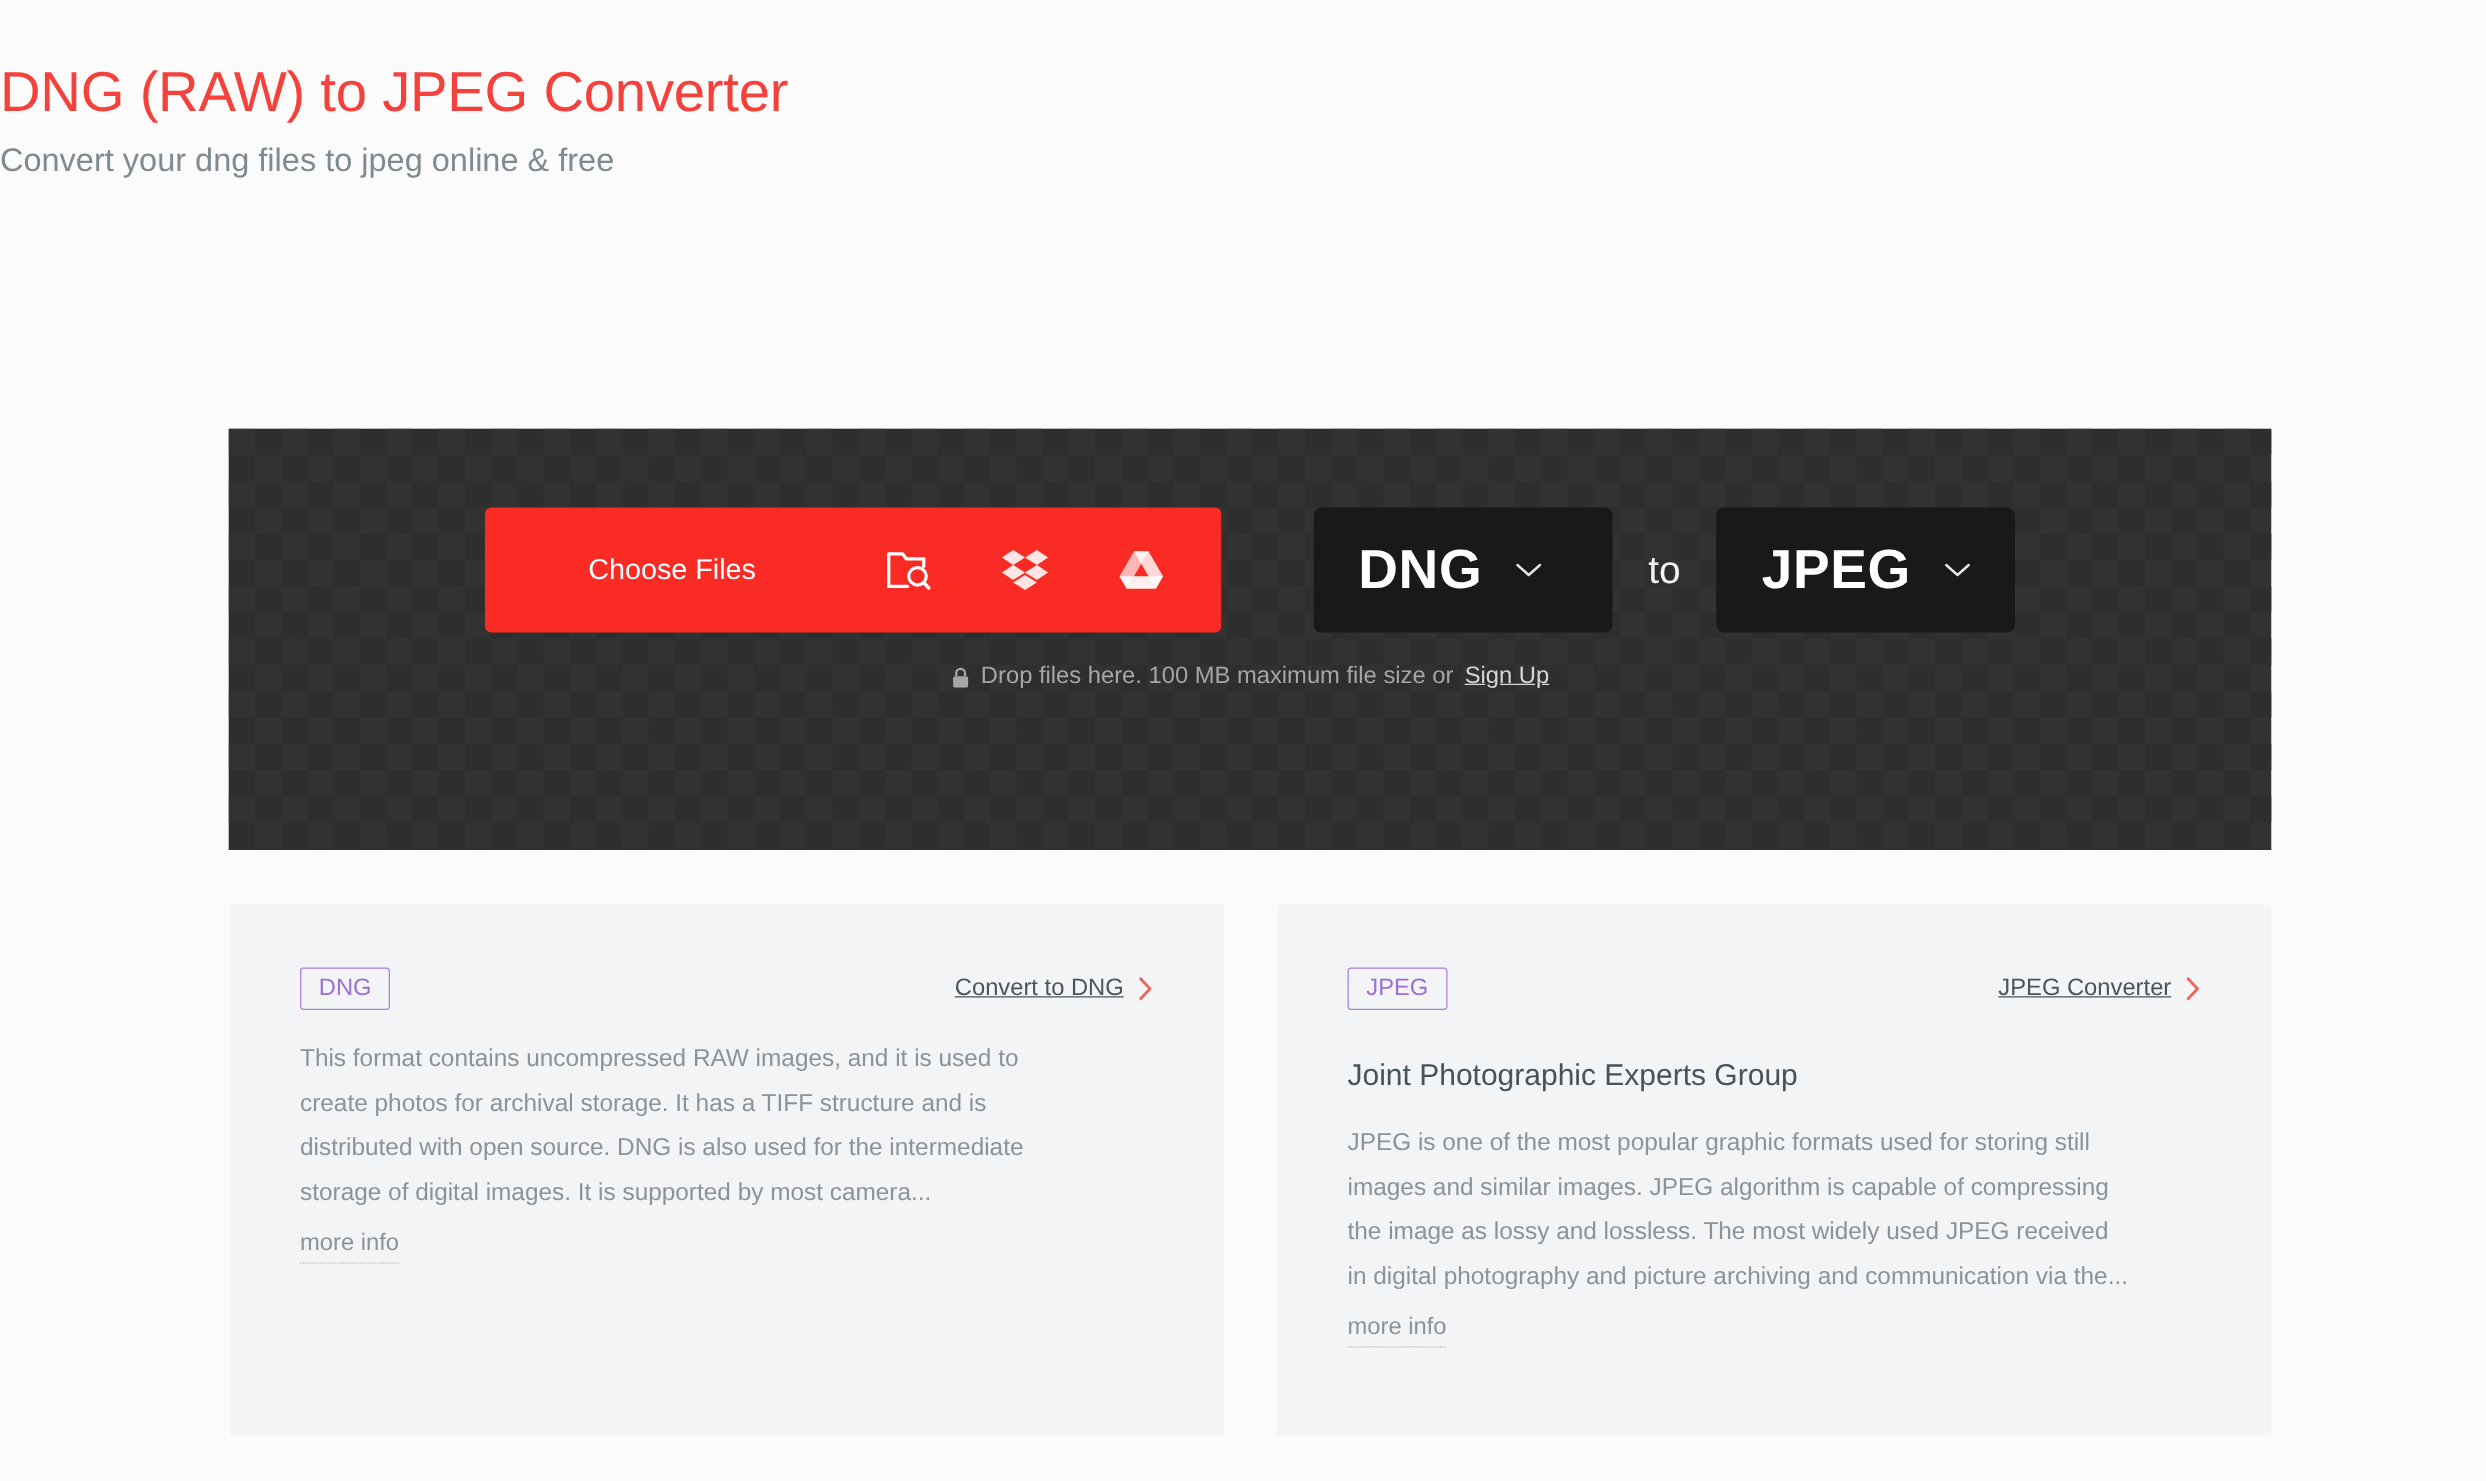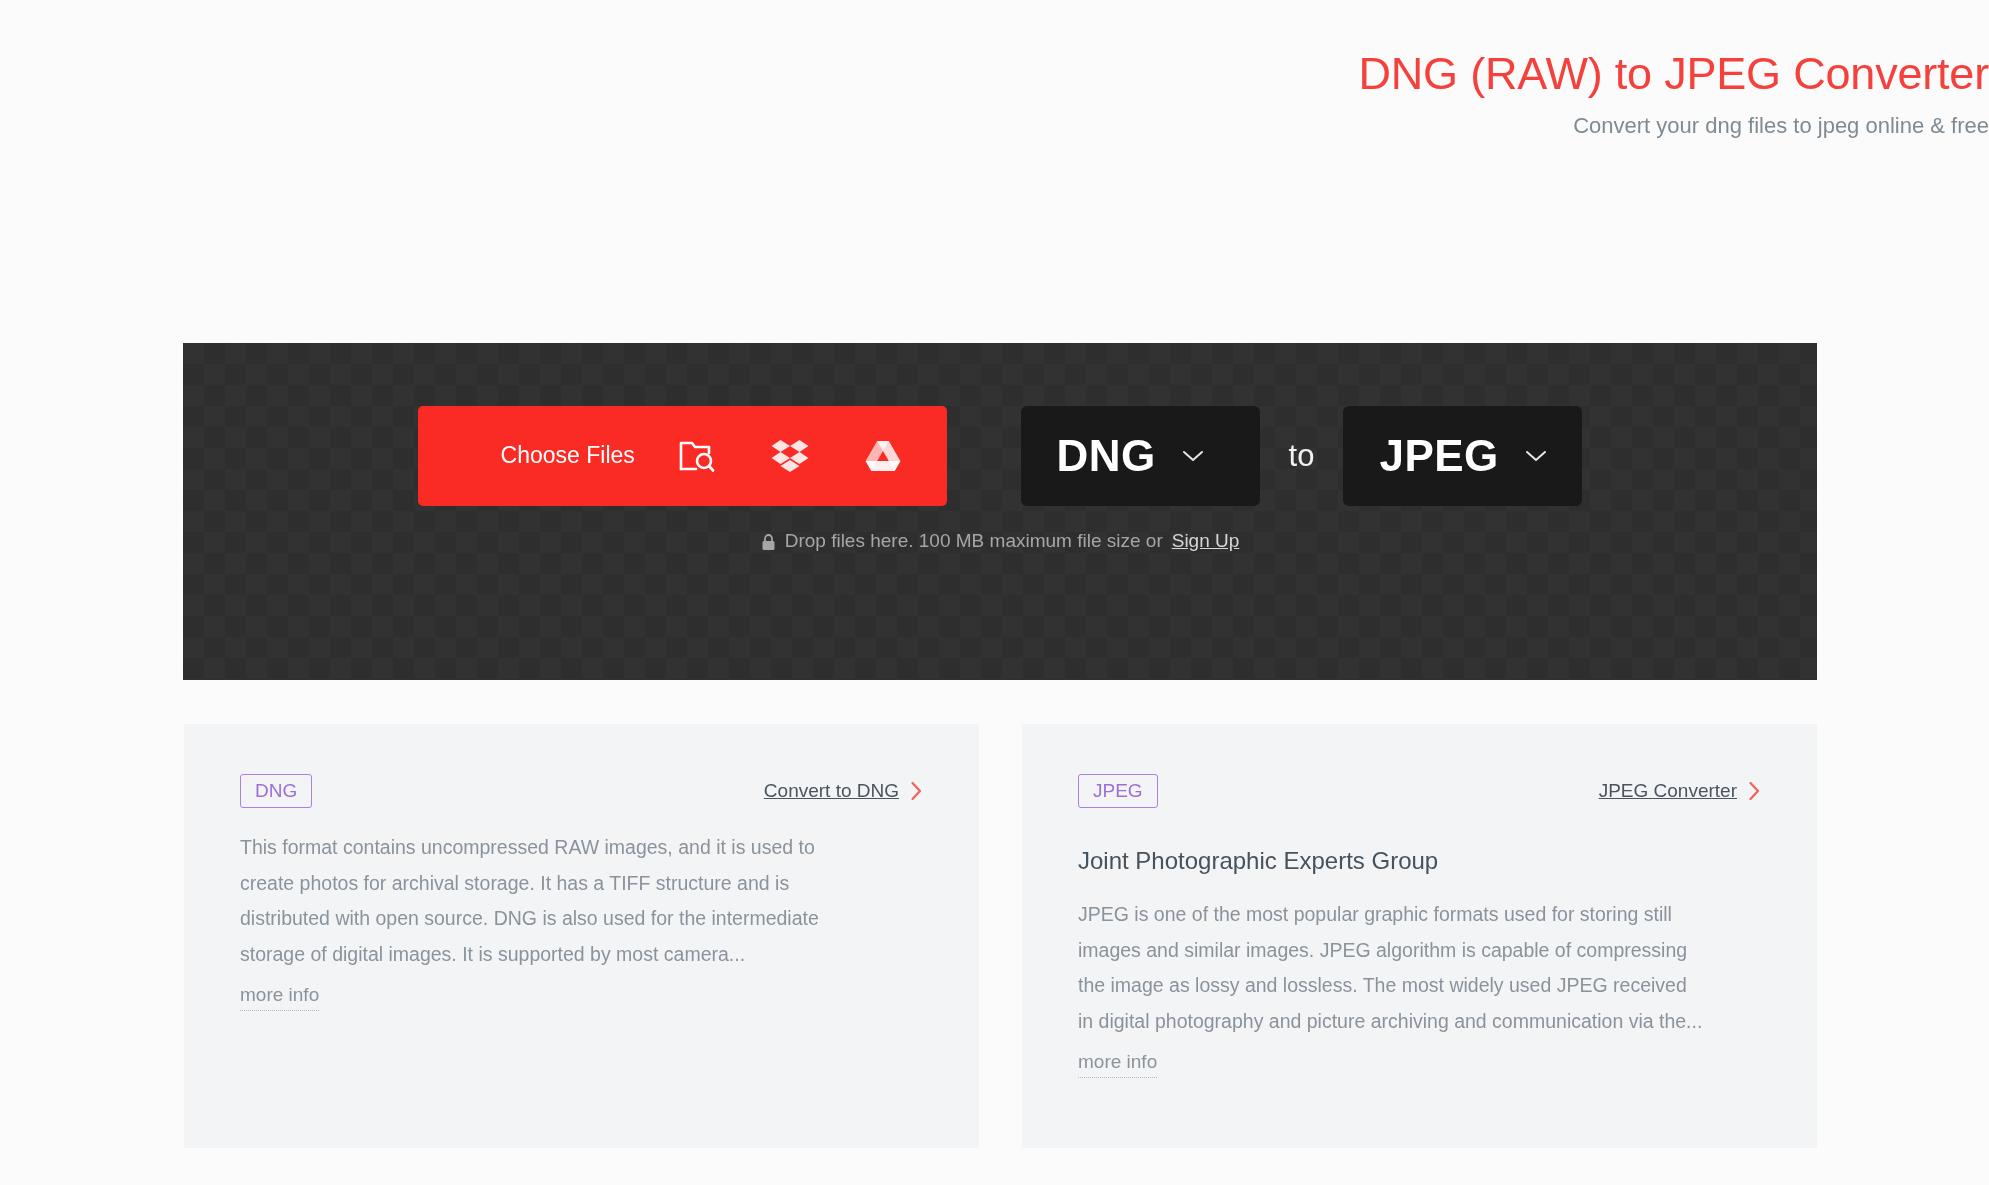--- a/index.html
+++ b/index.html
@@ -15,32 +15,32 @@
   .page {
     position: relative;
     width: 1989px;
     height: 1185px;
     background: #fbfbfb;
   }
 
   
   .page-header {
     padding-top: 48px;
-    text-align: right;
+    text-align: left;
   }
   .page-title {
     font-size: 45px;
     font-weight: 400;
     color: #f4413c;
     letter-spacing: -0.2px;
     line-height: 1.15;
   }
   .page-subtitle {
     margin-top: 13px;
-    font-size: 22px;
+    font-size: 26px;
     font-weight: 400;
     color: #7f8b93;
   }
 
   
   .converter-panel {
     position: absolute;
     left: 183px;
     top: 343px;
     width: 1634px;
@@ -85,21 +85,21 @@
   }
 
   .controls-row {
     display: flex;
     align-items: center;
     gap: 0;
   }
 
   
   .choose-files-btn {
-    width: 529px;
+    width: 589px;
     height: 100px;
     background: #fa2a25;
     border: none;
     border-radius: 5px;
     display: flex;
     align-items: center;
     justify-content: center;
     gap: 0;
     cursor: pointer;
     position: relative;

